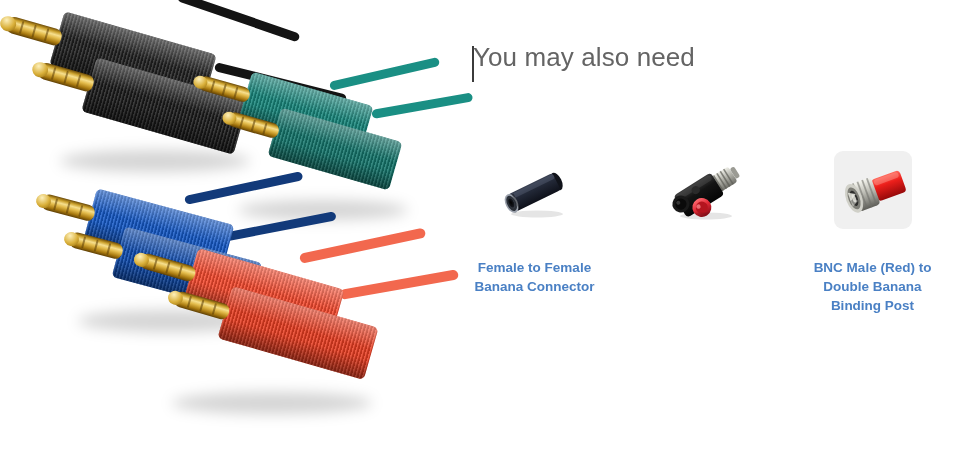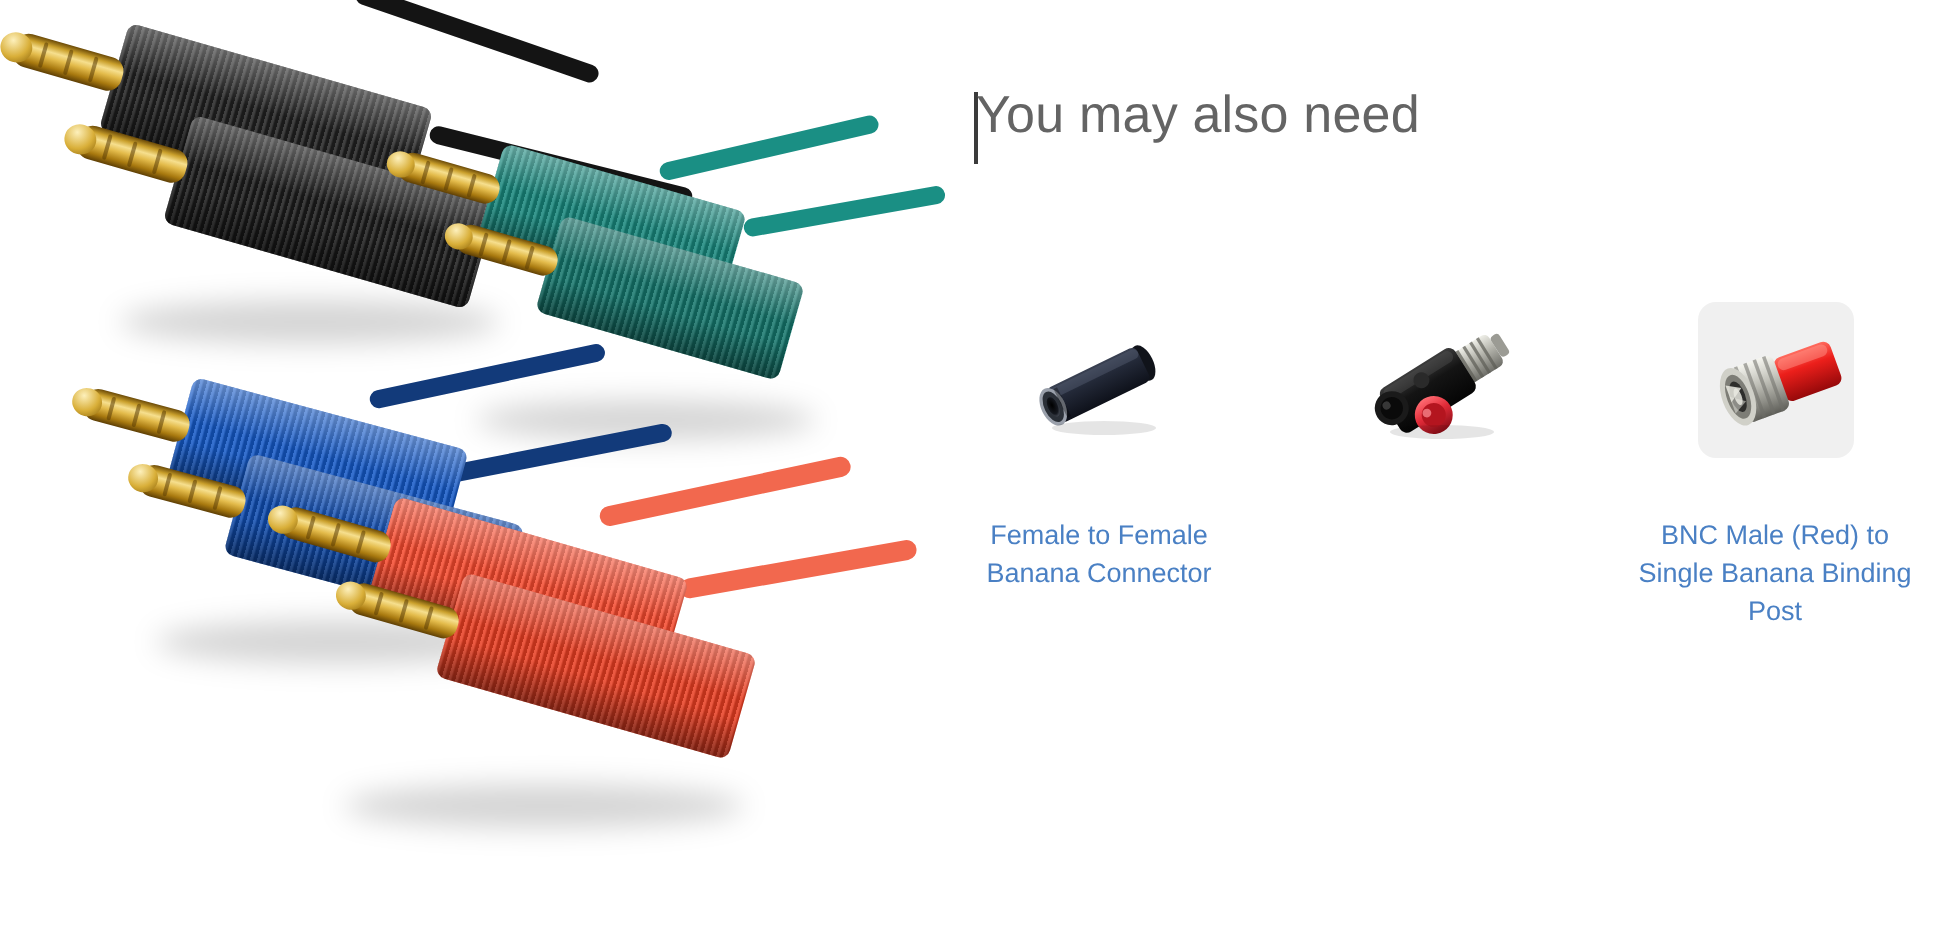--- a/index.html
+++ b/index.html
@@ -39,29 +39,29 @@
   .pin .tip{position:absolute;border-radius:50%;
     background:radial-gradient(circle at 35% 30%,#fdf0bb,#d9af39 55%,#8a6309 100%);}
 
   
   .cable{position:absolute;border-radius:6px;}
 
   
   .shadow{position:absolute;border-radius:50%;filter:blur(7px);background:rgba(0,0,0,.17);}
 
   
-  .panel{position:absolute;left:465px;top:0;width:508px;height:373px;}
+  .panel{position:absolute;left:450px;top:0;width:508px;height:373px;}
   .panel-head{
     position:absolute;left:23px;top:42px;
     font-size:26px;color:#646464;letter-spacing:.1px;white-space:nowrap;
   }
   .caret{
     position:absolute;left:22px;top:46px;width:1.5px;height:36px;background:#3b3b3b;
   }
-  .cards{position:absolute;left:0;top:150px;width:508px;display:flex;}
+  .cards{position:absolute;left:0;top:150px;width:508px;display:flex;font-weight:bold;}
   .card{width:169px;display:flex;flex-direction:column;align-items:center;}
   .thumb{width:100px;height:84px;position:relative;}
   .thumb-tile{position:absolute;left:11px;top:1px;width:78px;height:78px;border-radius:9px;background:#f0f0f0;}
   .card-label{
     margin-top:24px;text-align:center;font-size:13.5px;line-height:19px;
     color:#4a80c4;cursor:pointer;width:150px;
   }
 </style>
 </head>
 <body>
@@ -341,18 +341,18 @@
 
               <ellipse cx="30" cy="41.5" rx="8" ry="15" fill="#d0d0c8"></ellipse>
               <ellipse cx="30" cy="41.5" rx="5.6" ry="11.5" fill="#7d7d76"></ellipse>
               <ellipse cx="30" cy="41.5" rx="3.6" ry="8" fill="#2e2e2c"></ellipse>
               <ellipse cx="30" cy="41.5" rx="1.8" ry="4.4" fill="#c9c9c2"></ellipse>
               <path d="M26 34 L33 38 L26 43 Z" fill="#eaeae2" opacity=".85"></path>
               <path d="M26 49 L33 45 L26 40 Z" fill="#eaeae2" opacity=".5"></path>
             </g>
           </svg>
         </div>
-        <div class="card-label">BNC Male (Red) to Single Banana Binding Post</div>
+        <div class="card-label">BNC Male (Red) to Double Banana Binding Post</div>
       </div>
 
     </div>
   </div>
 </div>
 
 </body></html>

